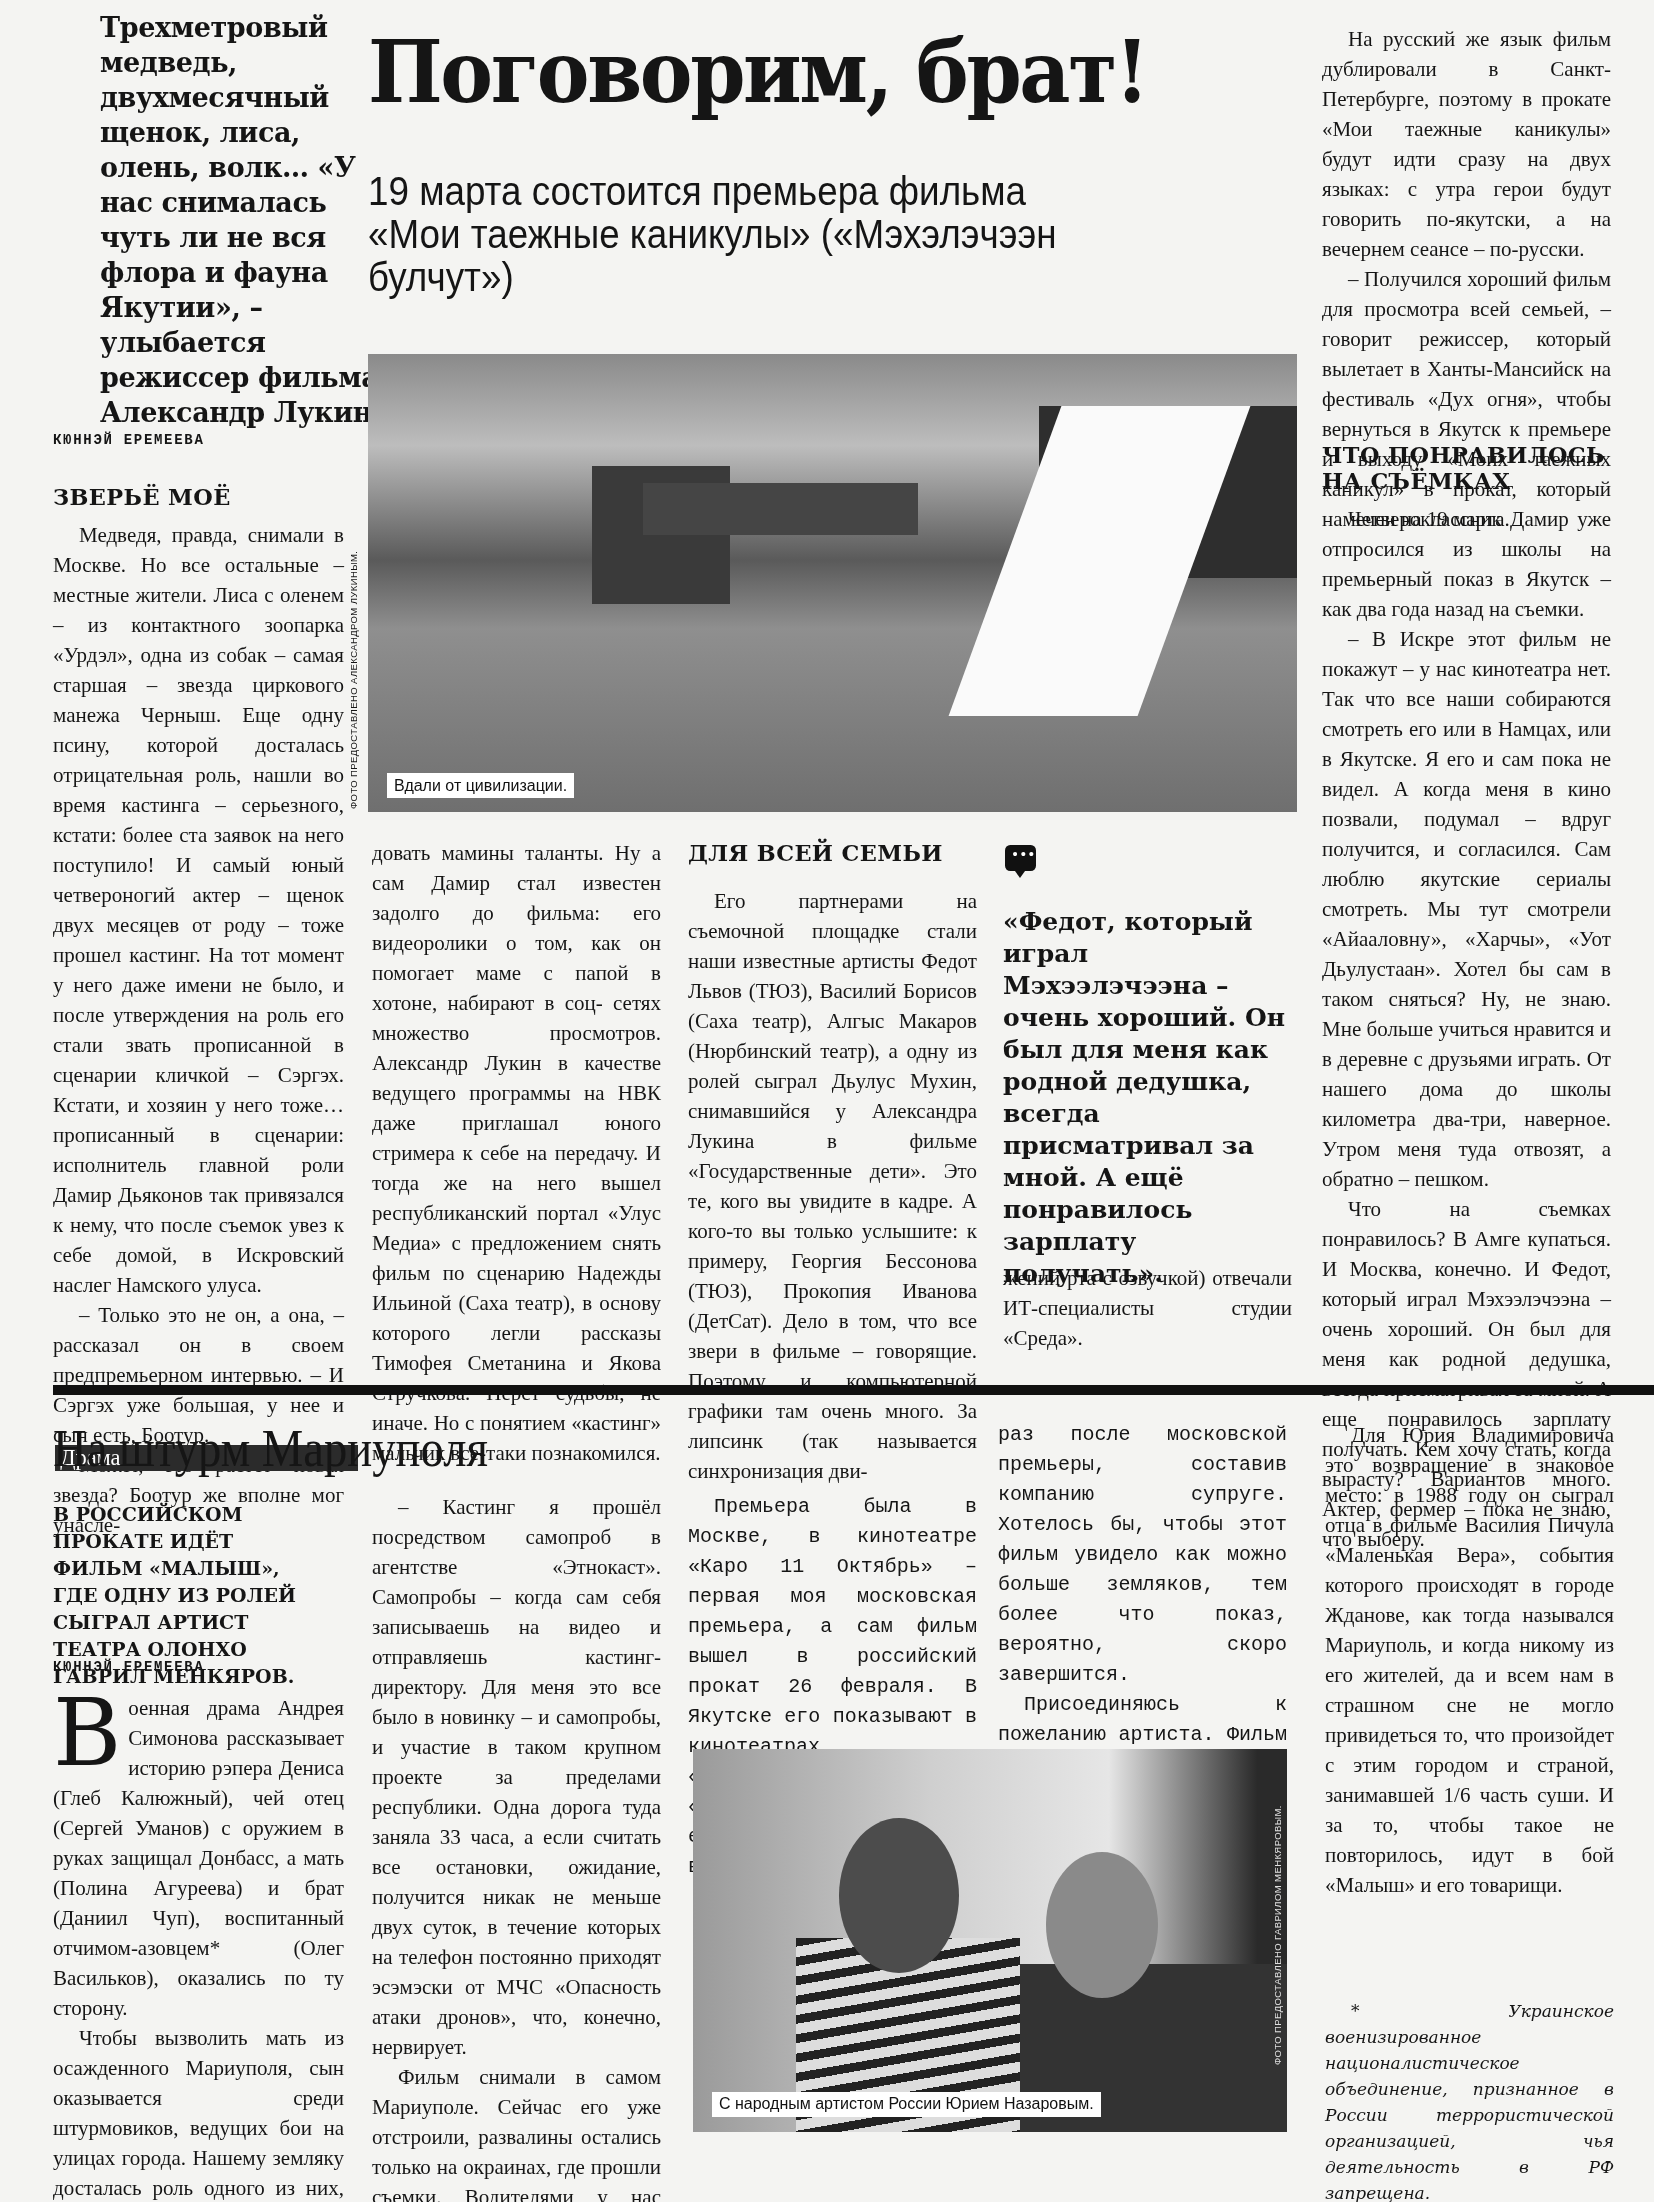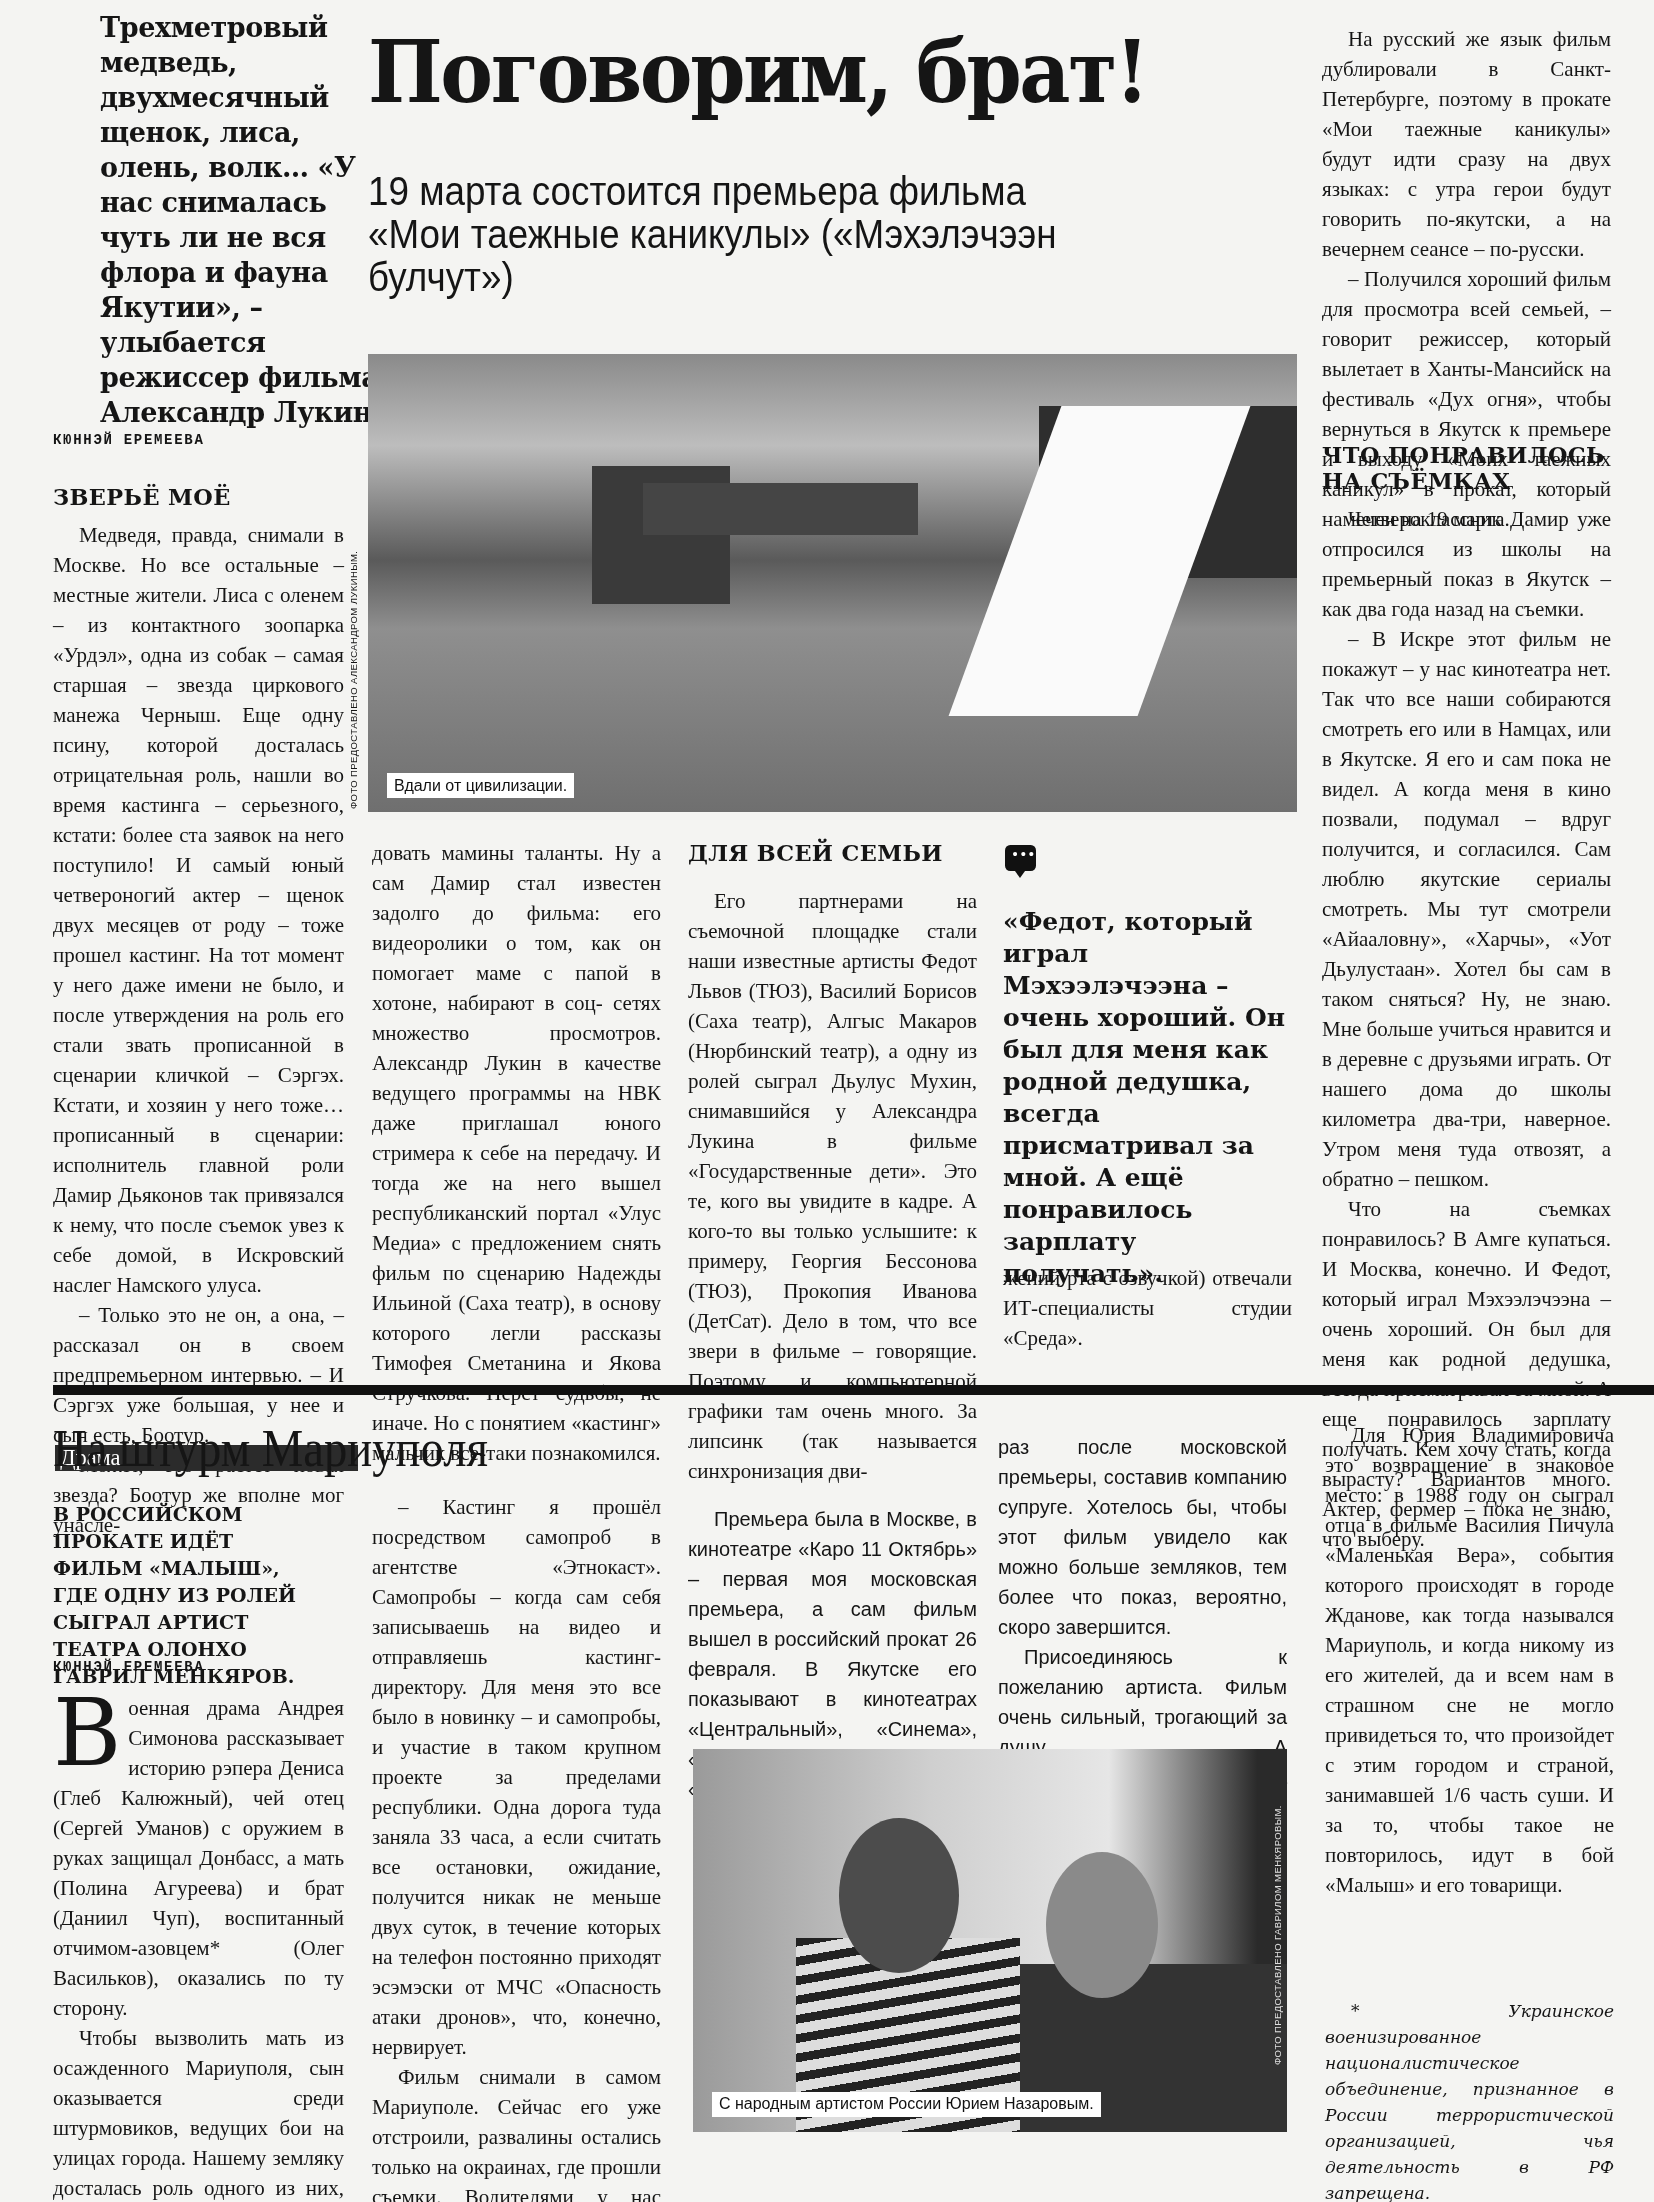--- a/index.html
+++ b/index.html
@@ -14,21 +14,21 @@
   .subhead{font-family:"DejaVu Serif",serif;font-weight:bold;font-size:22.4px;line-height:26px;letter-spacing:0.4px;}
   .headline{font-family:"DejaVu Serif",serif;font-weight:bold;font-size:86px;line-height:95px;letter-spacing:-2.6px;transform:scaleX(0.92);transform-origin:left;}
   .deck{font-family:"Liberation Sans","DejaVu Sans",sans-serif;font-size:40px;line-height:43px;transform:scaleX(0.92);transform-origin:left;}
   .photo{background:#6b6b6b;overflow:hidden;}
   .caption{position:absolute;background:#fff;color:#111;font-family:"Liberation Sans",sans-serif;font-size:16px;padding:3.4px 6.9px;}
   .credit{position:absolute;font-family:"Liberation Sans",sans-serif;font-size:9.5px;letter-spacing:0.4px;transform:rotate(-90deg);transform-origin:left top;white-space:nowrap;}
   .quote{font-family:"DejaVu Serif",serif;font-weight:bold;font-size:25px;line-height:32px;margin-top:20px;}
   .rubric-bar{background:#2b2b2b;color:#fff;font-family:"Liberation Serif",serif;font-size:22.4px;line-height:26px;padding:0 5.2px;}
   .headline2{font-family:"Liberation Serif","DejaVu Serif",serif;font-size:53px;line-height:60px;transform:scaleX(0.88);transform-origin:left;}
   .lead2{font-family:"DejaVu Serif",serif;font-weight:bold;font-size:19px;line-height:27px;}
-  .condensed{font-family:Liberation Sans, sans-serif;font-size:20px;line-height:30px;margin-top:12px;}
+  .condensed{font-family:Liberation Mono, monospace;font-size:20px;line-height:30px;}
   .footnote{font-family:"DejaVu Serif",serif;font-style:italic;font-size:17px;line-height:26px;text-align:justify;}
   .dropcap{float:left;font-family:"DejaVu Serif",serif;font-size:93px;line-height:76px;margin:1.7px 6.9px 0 0;}
 </style>
 </head>
 <body>
 
 <div class="abs lead" style="left:53px;top:10.3px;width:293px;">Трехметровый медведь, двухмесячный щенок, лиса, олень, волк… «У нас снималась чуть ли не вся флора и фауна Якутии», – улыбается режиссер фильма Александр Лукин.</div>
 <div class="abs byline" style="left:53px;top:432px;">КЮННЭЙ ЕРЕМЕЕВА</div>
 
 <div class="abs headline" style="left:368px;top:24px;width:998px;white-space:nowrap;">Поговорим, брат!</div>

